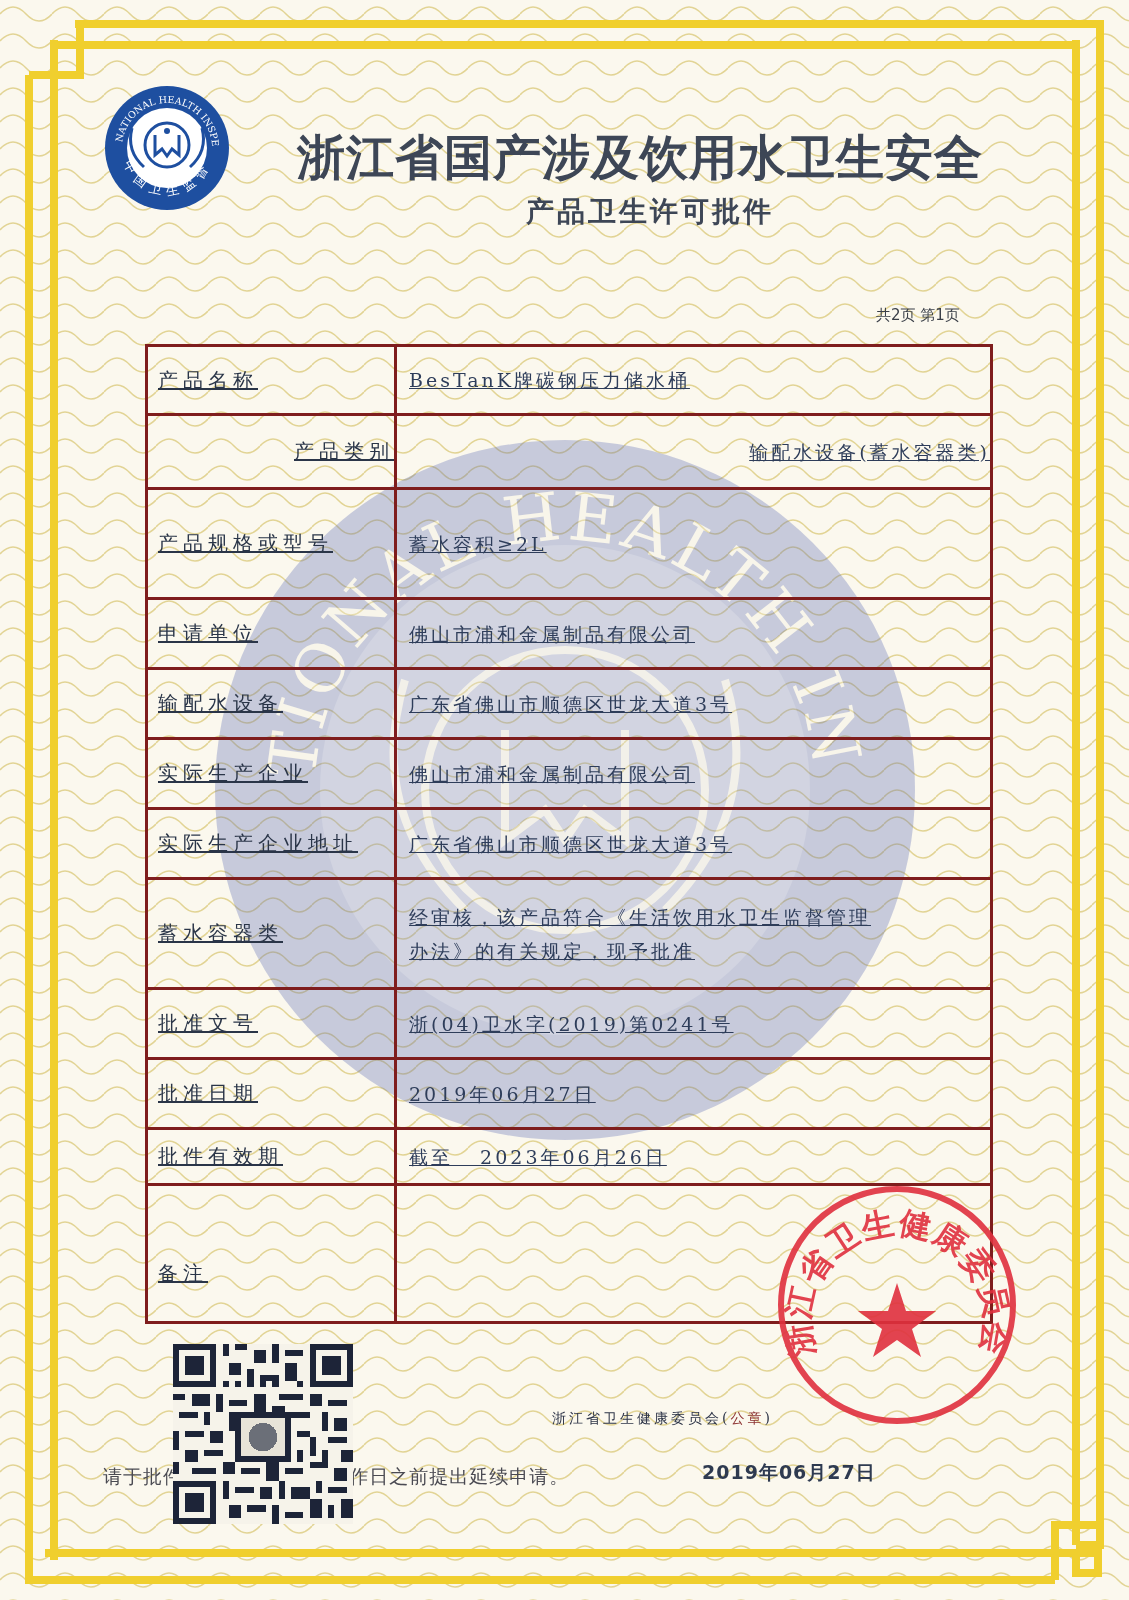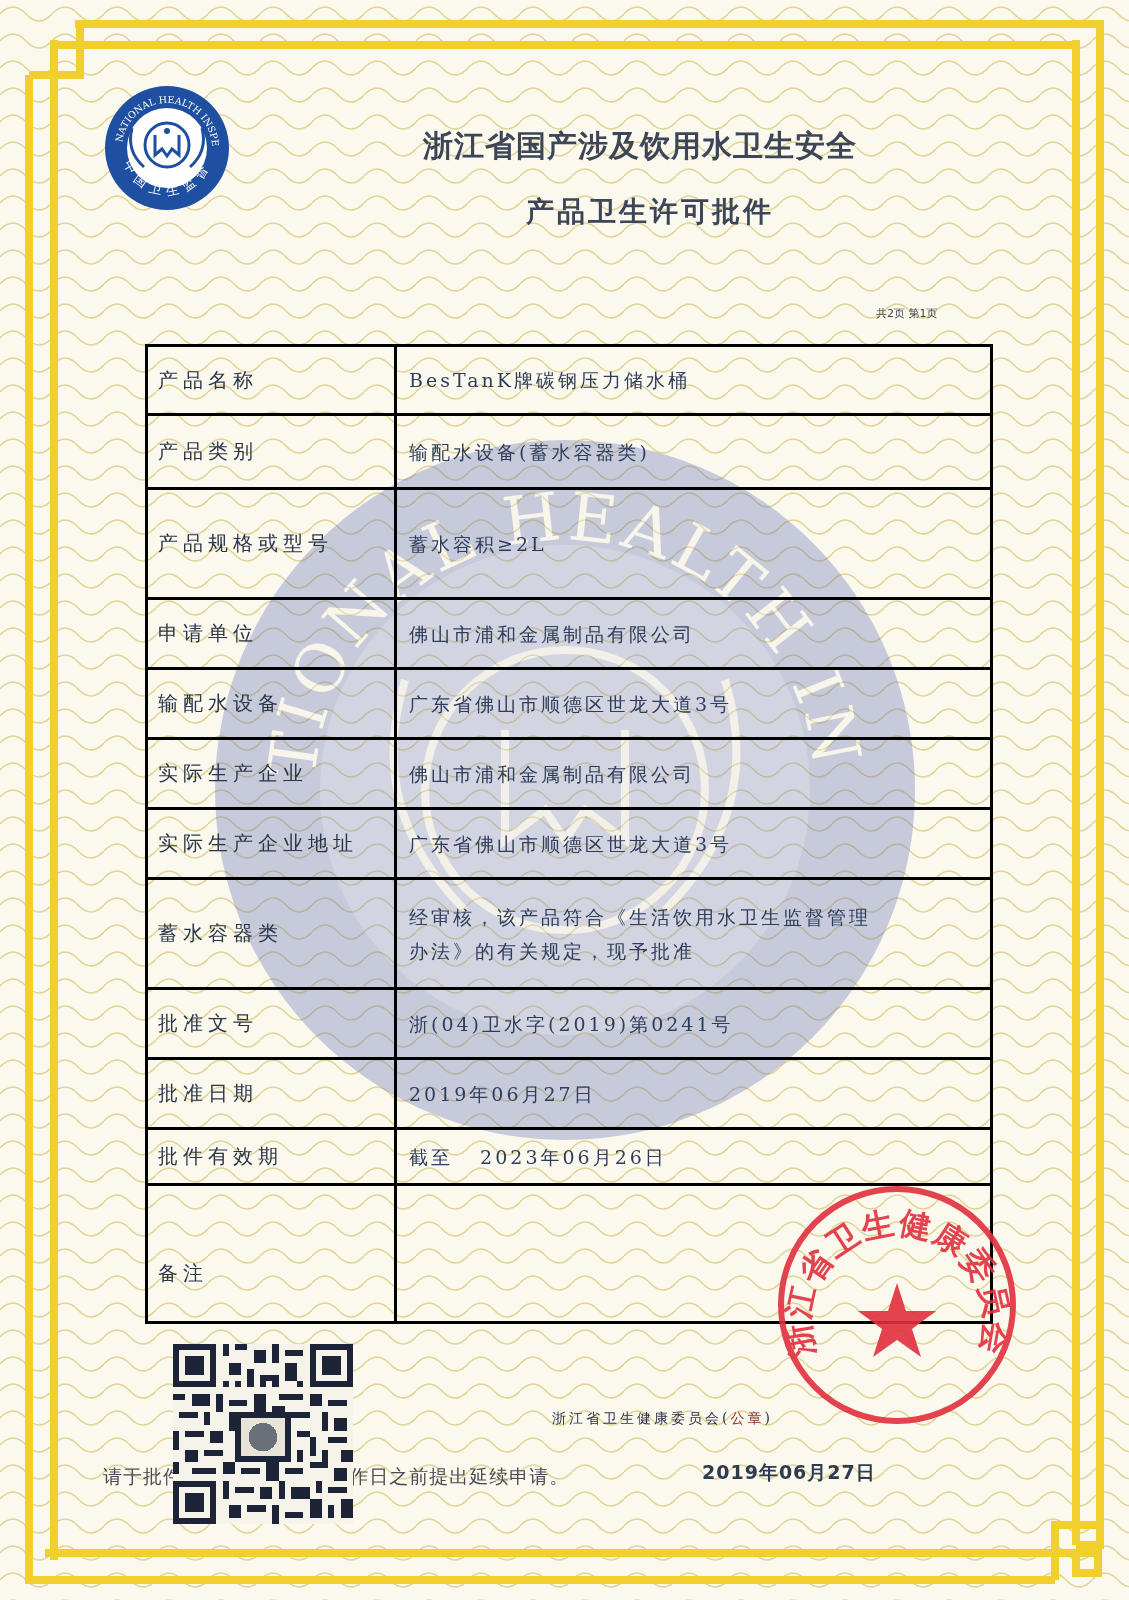--- a/index.html
+++ b/index.html
@@ -7,27 +7,27 @@
     width:1129px; height:1600px; position:relative; overflow:hidden;
     background:#fbf8ee;
     font-family:"DejaVu Sans", "Liberation Sans", sans-serif;
     color:#2c3a52;
   }
   .waves { position:absolute; left:0; top:0; width:1129px; height:1600px; z-index:0; }
   .frame { position:absolute; z-index:1; }
   .watermark { position:absolute; left:205px; top:430px; width:720px; height:720px; z-index:2; opacity:0.32; }
   .logo { position:absolute; left:102px; top:83px; width:130px; height:130px; z-index:3; }
   .title { position:absolute; left:240px; width:800px; text-align:center; z-index:3;
-           font-family:"DejaVu Sans", sans-serif; font-weight:bold; color:#3d4656; font-size:30px; letter-spacing:1px; }
+           font-family:"DejaVu Sans", sans-serif; font-weight:bold; color:#3d4656; font-size:48px; letter-spacing:1px; }
   .title.l1 { top:126px; }
   .title.l2 { top:193px; left:240px; width:820px; font-size:28px; letter-spacing:3px; }
-  .pageno { position:absolute; left:876px; top:306px; font-size:11px; color:#3a3f48; z-index:3;
+  .pageno { position:absolute; left:876px; top:306px; font-size:15px; color:#3a3f48; z-index:3;
             font-family:"DejaVu Sans", sans-serif; }
   table.cert { position:absolute; left:145px; top:344px; width:848px; border-collapse:collapse; z-index:3; }
-  table.cert td { border:3px solid #000000; padding:0; vertical-align:middle; }
+  table.cert td { border:3px solid #7f1d1d; padding:0; vertical-align:middle;text-decoration:underline; }
   td.lbl { width:236px; padding-left:10px !important; font-size:20px; letter-spacing:5px; color:#2a3548;
            font-family:"DejaVu Serif", serif; }
   td.val { padding-left:12px !important; font-size:19px; letter-spacing:3px; color:#2e3d5a;
            font-family:"DejaVu Serif", serif; line-height:34px; }
   .issuer { position:absolute; left:552px; top:1410px; font-size:14px; letter-spacing:3px; z-index:3;
             font-family:"DejaVu Serif", serif; color:#2e3548; }
   .issuer .seal-word { color:#8b3030; }
   .issue-date { position:absolute; left:702px; top:1460px; font-size:19px; font-weight:bold; z-index:3; color:#2e3a50; letter-spacing:1px; }
   .footnote { position:absolute; left:103px; top:1464px; font-size:19px; z-index:3; color:#4a4a52;
               font-family:"DejaVu Serif", serif; letter-spacing:1px; }
@@ -114,21 +114,21 @@
 <div class="title l1">浙江省国产涉及饮用水卫生安全</div>
 <div class="title l2">产品卫生许可批件</div>
 <div class="pageno">共2页  第1页</div>
 
 <table class="cert">
   <tbody>
       <tr style="height:69px;">
     <td class="lbl">产品名称</td>
     <td class="val">BesTanK牌碳钢压力储水桶</td>
   </tr>
-  <tr style="height:74px;">
+  <tr style="height:74px;text-align:right;">
     <td class="lbl">产品类别</td>
     <td class="val">输配水设备(蓄水容器类)</td>
   </tr>
   <tr style="height:110px;">
     <td class="lbl">产品规格或型号</td>
     <td class="val">蓄水容积≥2L</td>
   </tr>
   <tr style="height:70px;">
     <td class="lbl">申请单位</td>
     <td class="val">佛山市浦和金属制品有限公司</td>

